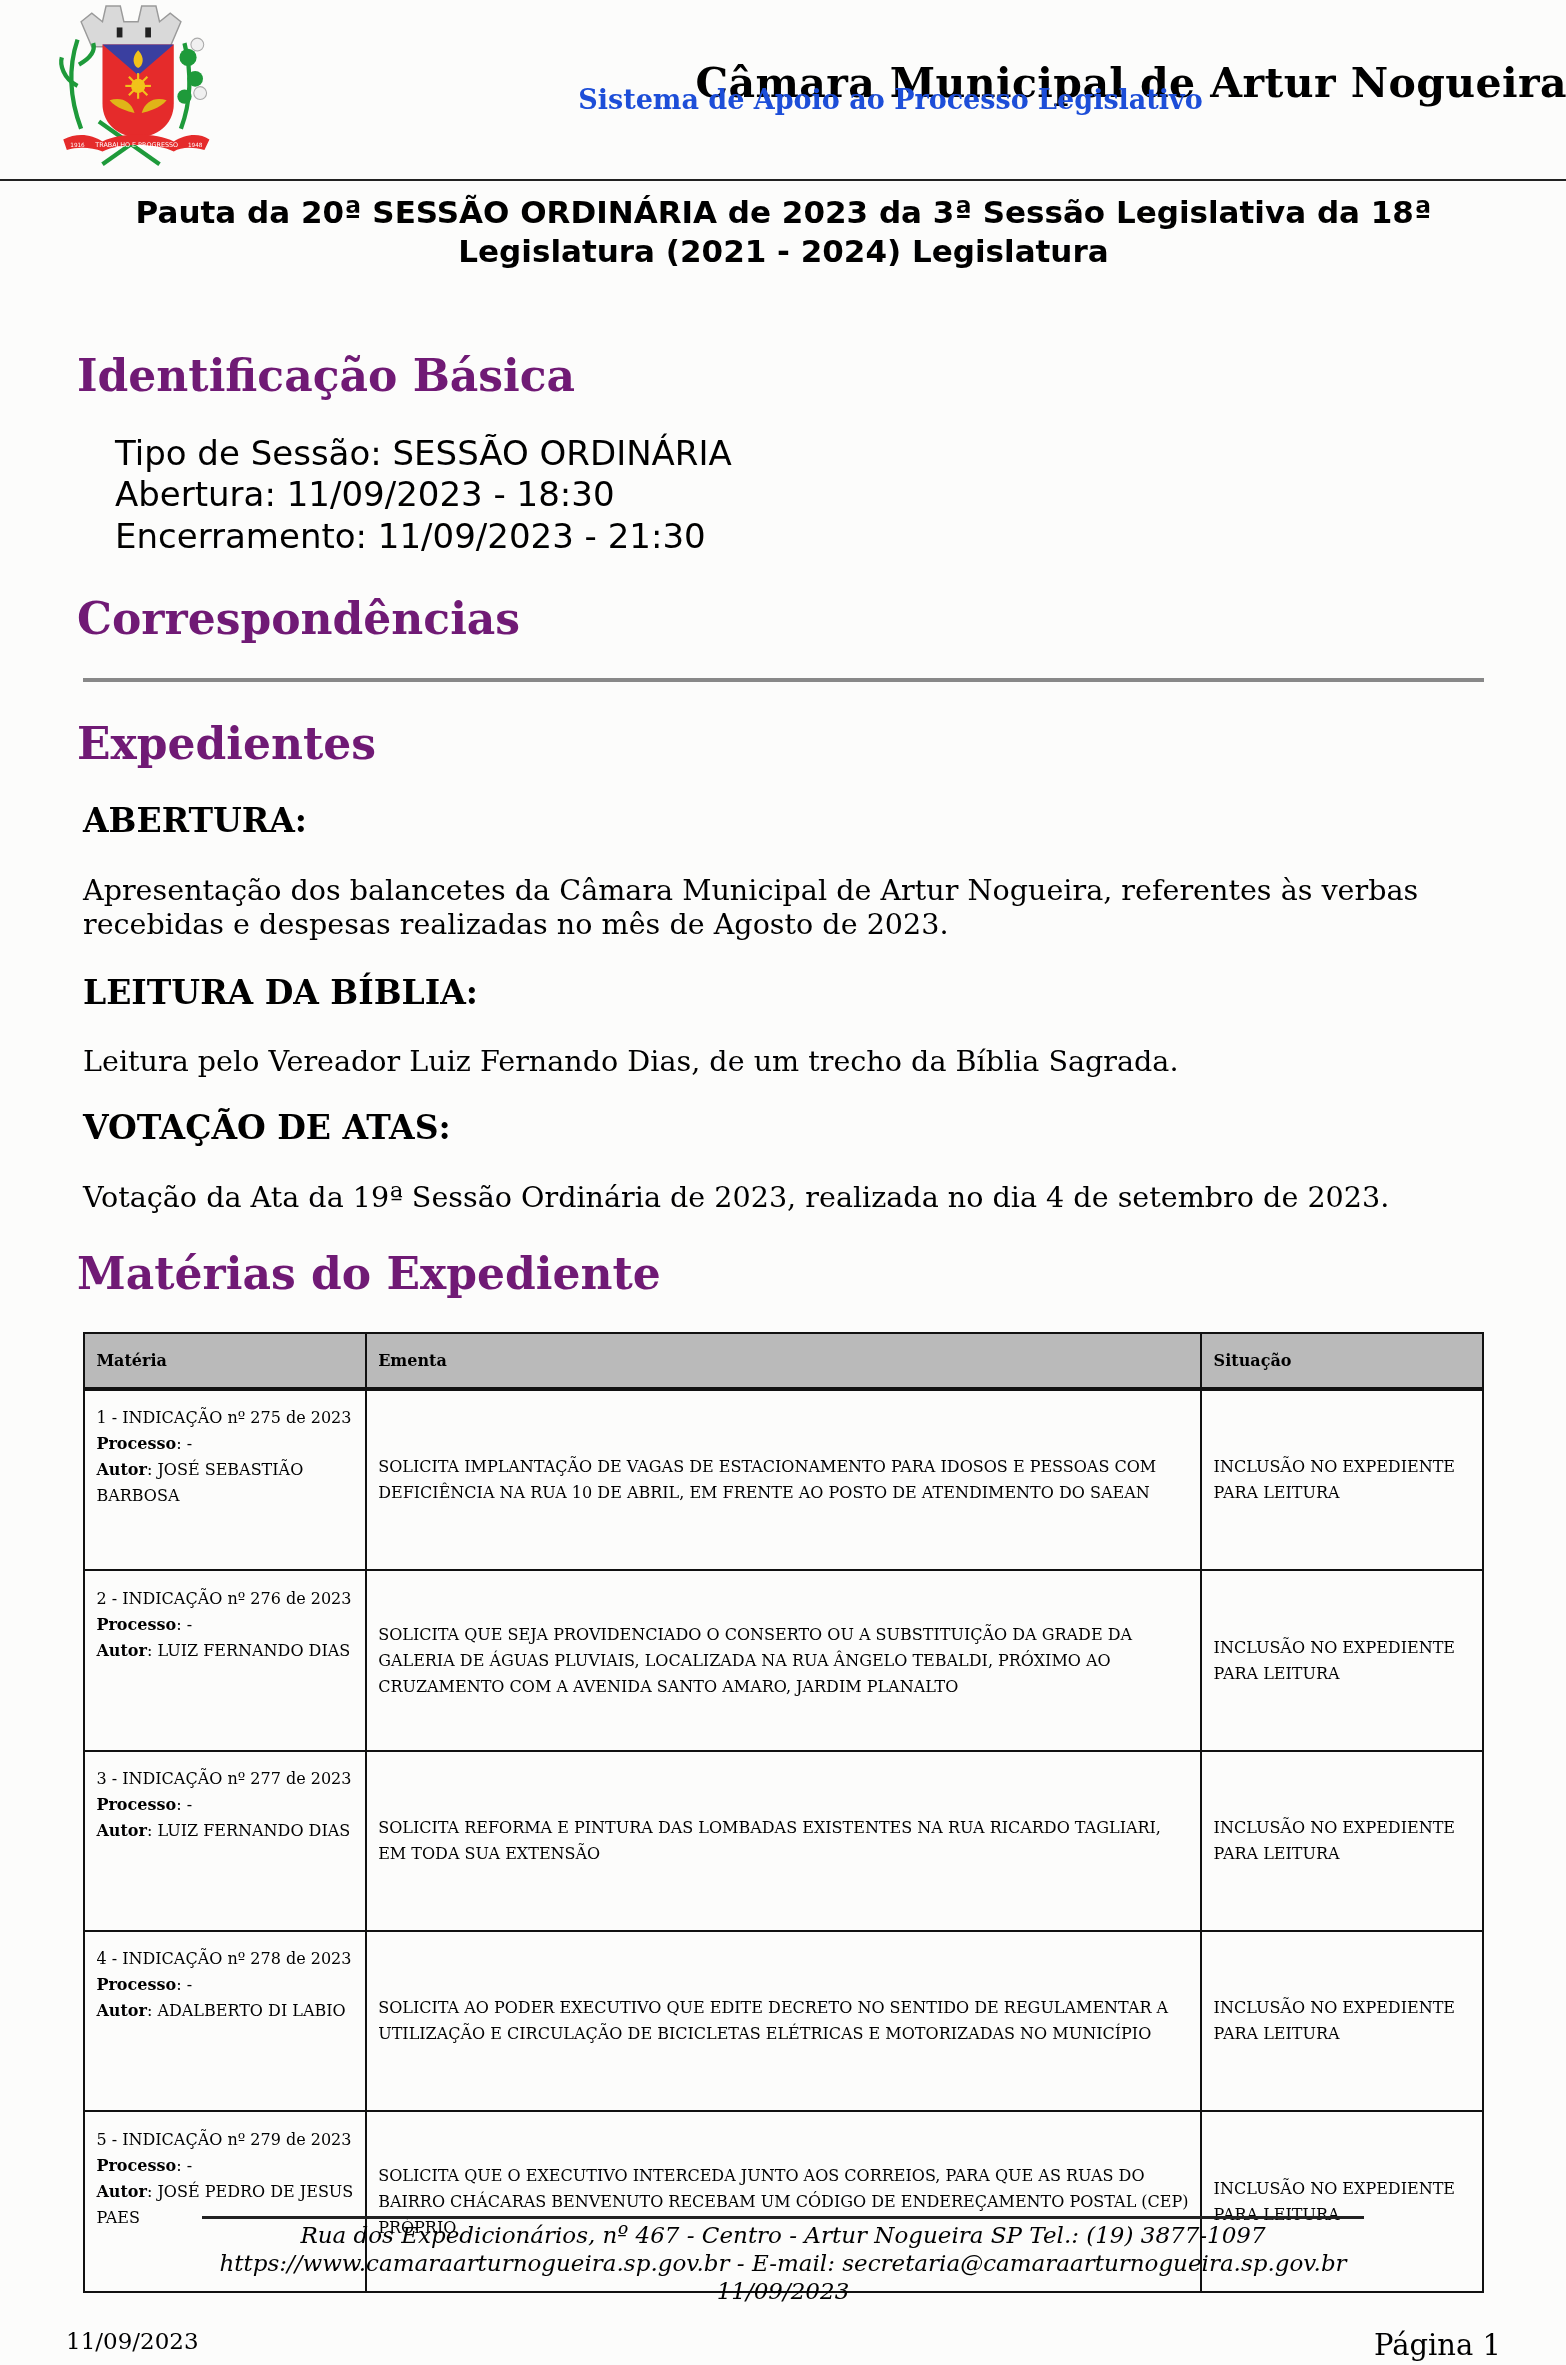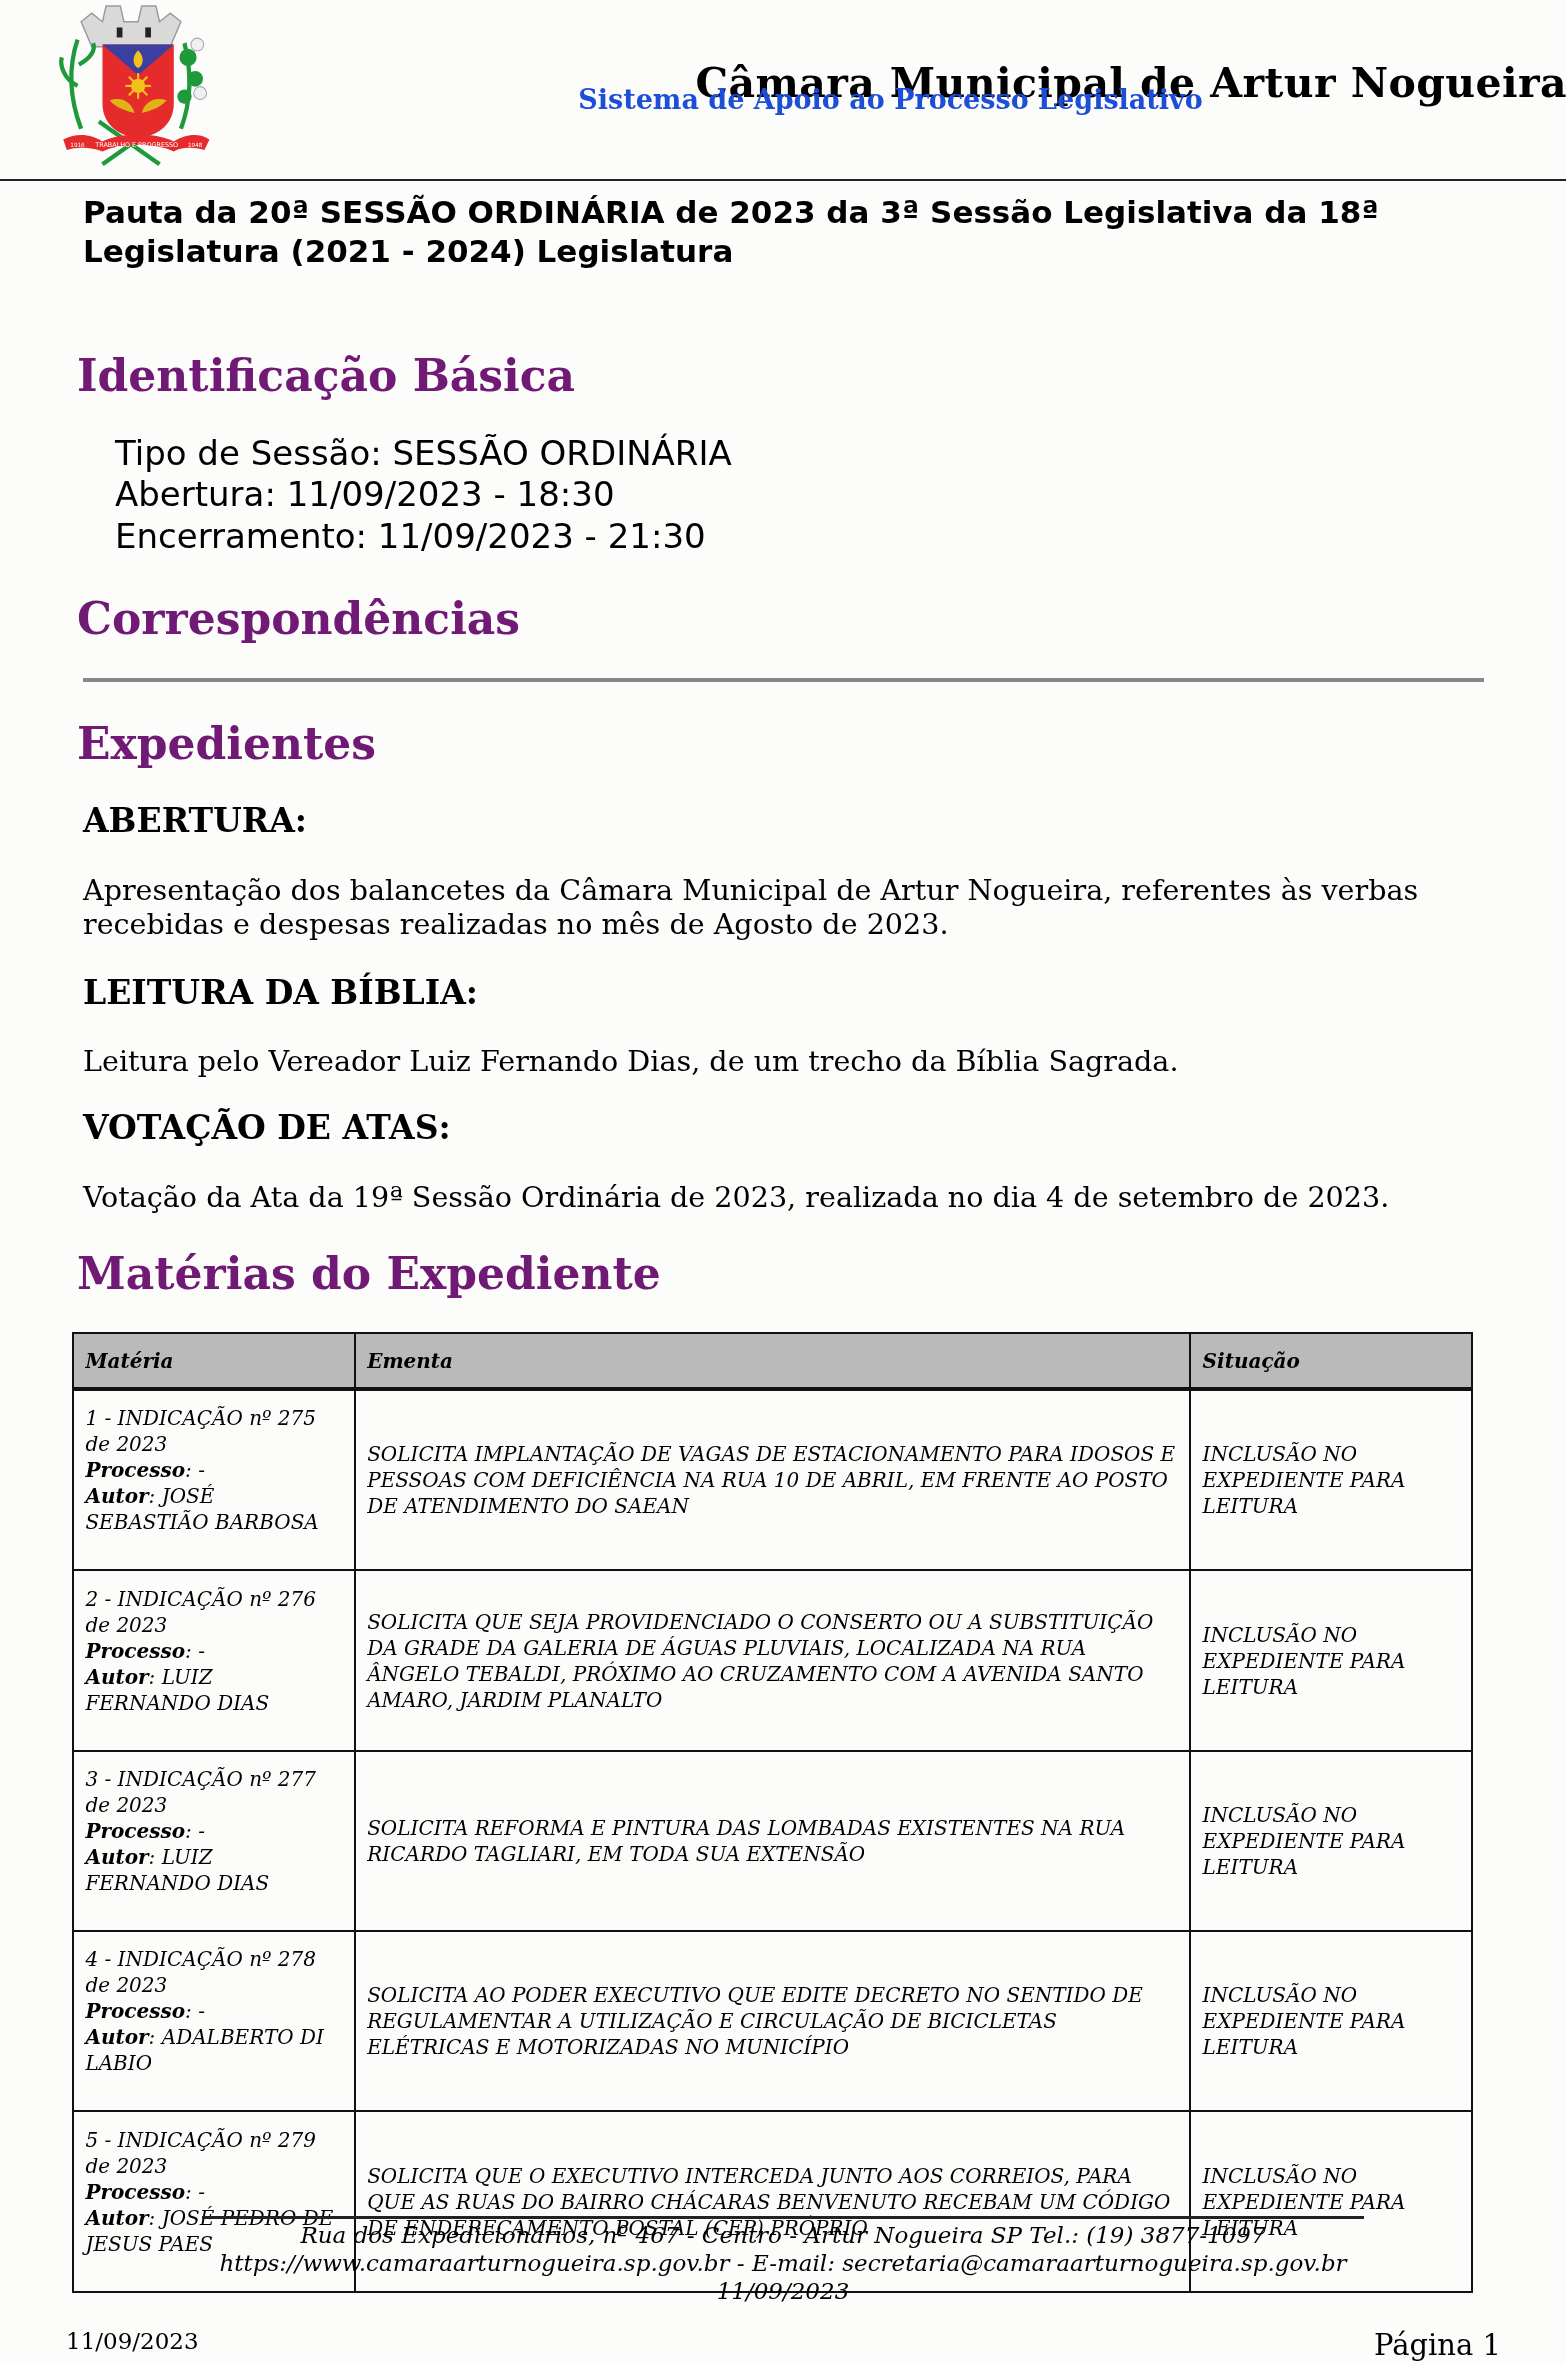--- a/index.html
+++ b/index.html
@@ -7,31 +7,31 @@
     width:1567px; height:2366px; background:#fcfcfb; position:relative; overflow:hidden;
     font-family:"DejaVu Serif", serif; color:#000;
   }
   .logo { position:absolute; left:49px; top:0; width:164px; height:169px; }
   .hdr-title { position:absolute; left:214px; right:0; top:31px; text-align:right;
     font-weight:bold; font-size:41px; letter-spacing:0.4px;margin-top:28px; }
   .hdr-sub { position:absolute; left:214px; right:0; top:84px; text-align:center;
     font-weight:bold; font-size:27px; color:#1d4ed8; }
   .hdr-rule { position:absolute; left:0; right:0; top:179px; height:2.1px; background:#222; }
 
-  .pauta-title { position:absolute; left:83px; right:83px; top:193px; text-align:left;
+  .pauta-title { position:absolute; left:83px; right:83px; top:193px; text-align:center;
     font-weight:bold; font-size:31px; line-height:39px; font-family:"DejaVu Sans", sans-serif; }
 
   .sec-h { position:absolute; left:77px; font-weight:bold; font-size:44px; color:#701a75; }
   .info { position:absolute; left:83px; font-size:34px; line-height:41px; font-family:"DejaVu Sans", sans-serif;margin-left:32px; }
   .divider { position:absolute; left:83px; width:1401px; top:678px; height:3.6px; background:#888; }
   .sub-h { position:absolute; left:83px; font-weight:bold; font-size:33px; }
   .para { position:absolute; left:83px; width:1401px; font-size:28.6px; line-height:34px; }
 
-  table.mat { position:absolute; left:72px; top:1332px; width:1401px; border-collapse:collapse;
-    font-size:20px; line-height:26px;font-style:italic; }
+  table.mat { position:absolute; left:83px; top:1332px; width:1401px; border-collapse:collapse;
+    font-size:16px; line-height:26px; }
   table.mat th { background:#bababa; text-align:left; font-weight:bold; padding:8.6px 11.4px;
     border:2.1px solid #111; border-bottom:4.3px solid #111; height:36px; }
   table.mat td { border:2.1px solid #111; padding:10px 11.4px; vertical-align:middle;margin-left:45px; }
   table.mat td.col-mat { width:257px; vertical-align:top; padding-top:14.3px; }
   table.mat td.col-sit { width:257px; }
   table.mat tr.row td { height:154px; }
   .mat b { font-weight:bold; }
 
   .foot-rule { position:absolute; left:202px; width:1162px; top:2216px; height:2.9px; background:#222; }
   .foot-text { position:absolute; left:202px; width:1162px; top:2221px; text-align:center;

